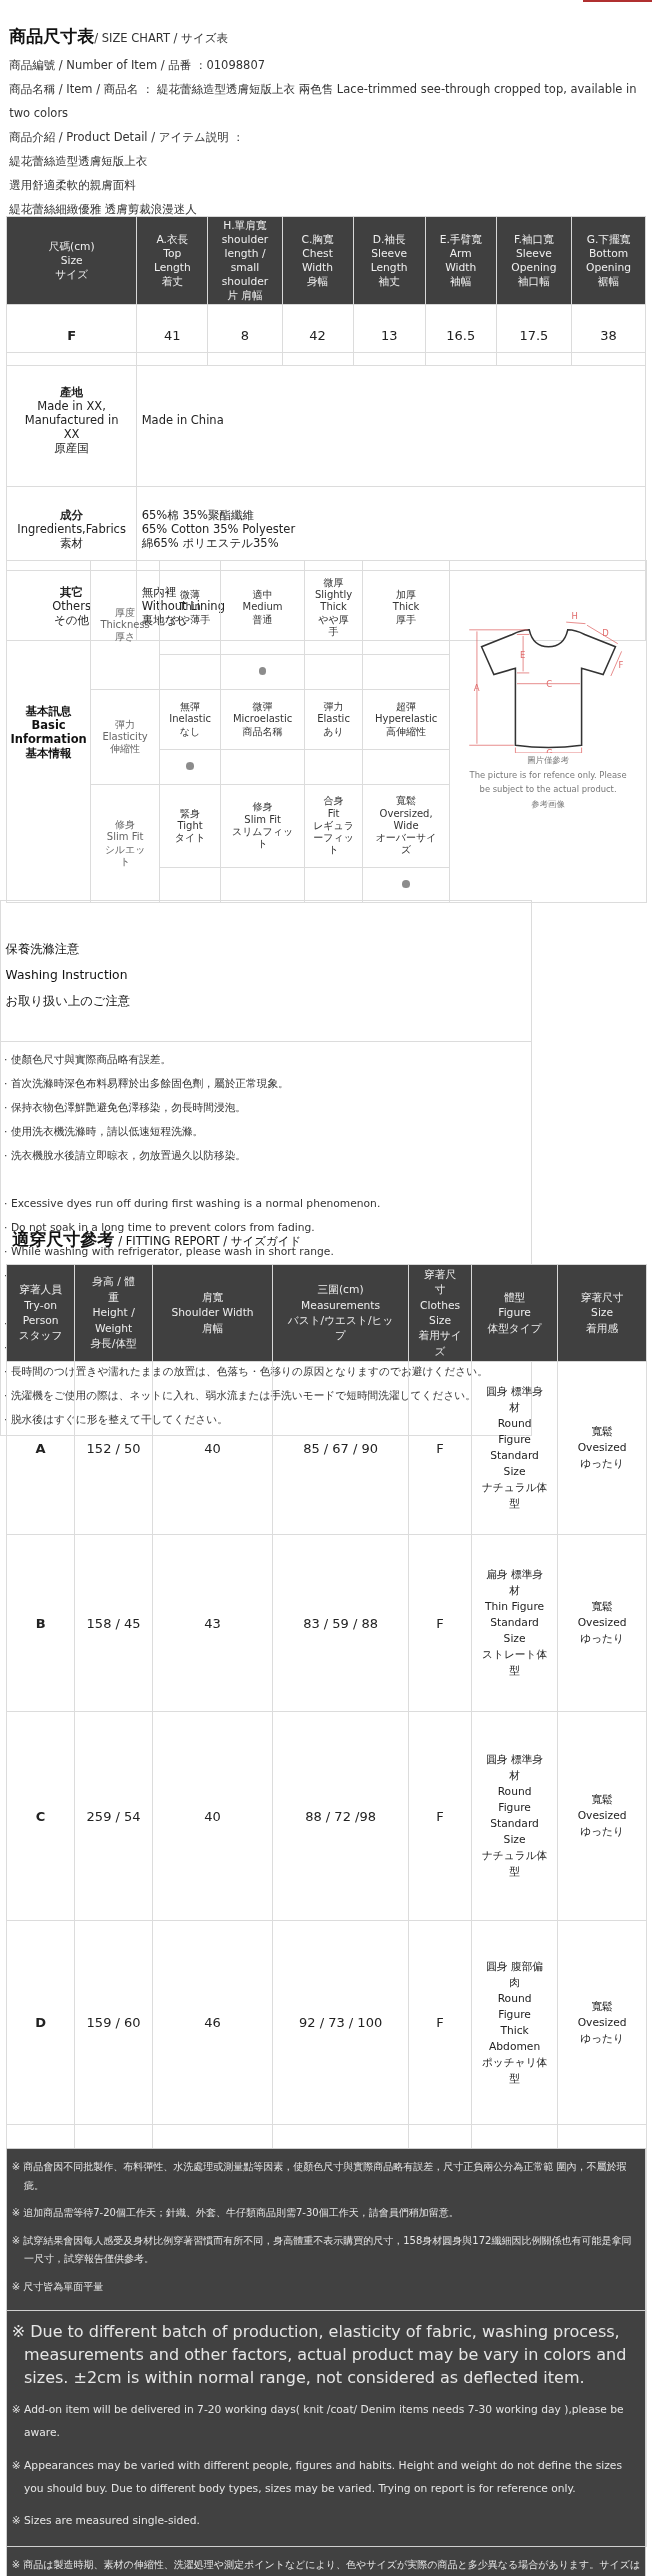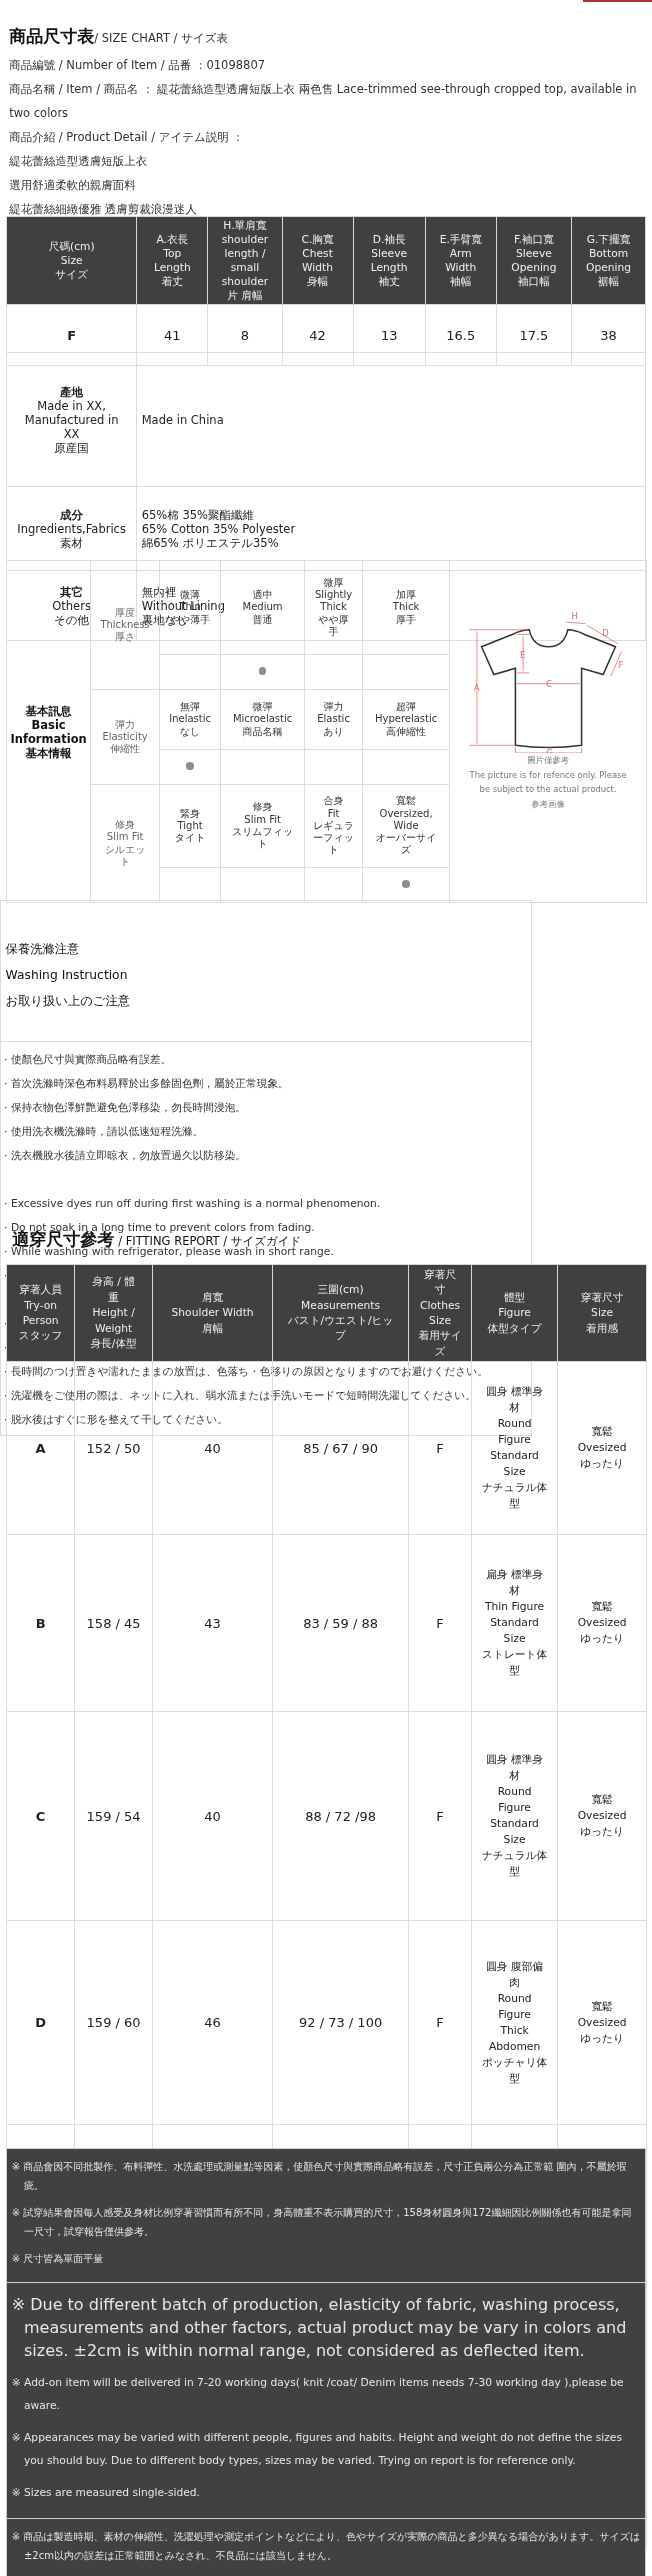--- a/index.html
+++ b/index.html
@@ -306,21 +306,21 @@
     <td class="person">B</td>
     <td>158 / 45</td>
     <td>43</td>
     <td>83 / 59 / 88</td>
     <td>F</td>
     <td class="figure"><span>扁身 標準身</span><br><span>材</span><br><span>Thin Figure</span><br><span>Standard</span><br><span>Size</span><br><span>ストレート体</span><br><span>型</span></td>
     <td class="feel"><span>寬鬆</span><br><span>Ovesized</span><br><span>ゆったり</span></td>
   </tr>
       <tr style="height: 209px;">
     <td class="person">C</td>
-    <td>159 / 54</td>
+    <td>259 / 54</td>
     <td>40</td>
     <td>88 / 72 /98</td>
     <td>F</td>
     <td class="figure"><span>圓身 標準身</span><br><span>材</span><br><span>Round</span><br><span>Figure</span><br><span>Standard</span><br><span>Size</span><br><span>ナチュラル体</span><br><span>型</span></td>
     <td class="feel"><span>寬鬆</span><br><span>Ovesized</span><br><span>ゆったり</span></td>
   </tr>
       <tr style="height: 204px;">
     <td class="person">D</td>
     <td>159 / 60</td>
     <td>46</td>
@@ -355,20 +355,21 @@
     <td>F</td>
     <td class="figure"><span>扁身 瘦長型</span><br><span>Thin Figure</span><br><span>Slim</span><br><span>スリム体型</span></td>
     <td class="feel"><span>寬鬆</span><br><span>Ovesized</span><br><span>ゆったり</span></td>
   </tr>
     </tbody>
 </table>
 
 <div class="notes">
   <div class="notes-block">
     <div class="note">※ 商品會因不同批製作、布料彈性、水洗處理或測量點等因素，使顏色尺寸與實際商品略有誤差，尺寸正負兩公分為正常範 圍內，不屬於瑕疵。</div>
+    <div class="note">※ 追加商品需等待7-20個工作天；針織、外套、牛仔類商品則需7-30個工作天，請會員們稍加留意。</div>
     <div class="note">※ 試穿結果會因每人感受及身材比例穿著習慣而有所不同，身高體重不表示購買的尺寸，158身材圓身與172纖細因比例關係也有可能是拿同一尺寸，試穿報告僅供參考。</div>
     <div class="note">※ 尺寸皆為單面平量</div>
   </div>
   <div class="notes-block">
     <div class="note" style="font-size:16px;line-height:23px">※ Due to different batch of production, elasticity of fabric, washing process, measurements and other factors, actual product may be vary in colors and sizes. ±2cm is within normal range, not considered as deflected item.</div>
     <div class="note" style="font-size:10.7px;line-height:23px">※ Add-on item will be delivered in 7-20 working days( knit /coat/ Denim items needs 7-30 working day ),please be aware.</div>
     <div class="note" style="font-size:10.7px;line-height:23px">※ Appearances may be varied with different people, figures and habits. Height and weight do not define the sizes you should buy. Due to different body types, sizes may be varied. Trying on report is for reference only.</div>
     <div class="note" style="font-size:10.7px;line-height:23px">※ Sizes are measured single-sided.</div>
   </div>
   <div class="notes-block">

